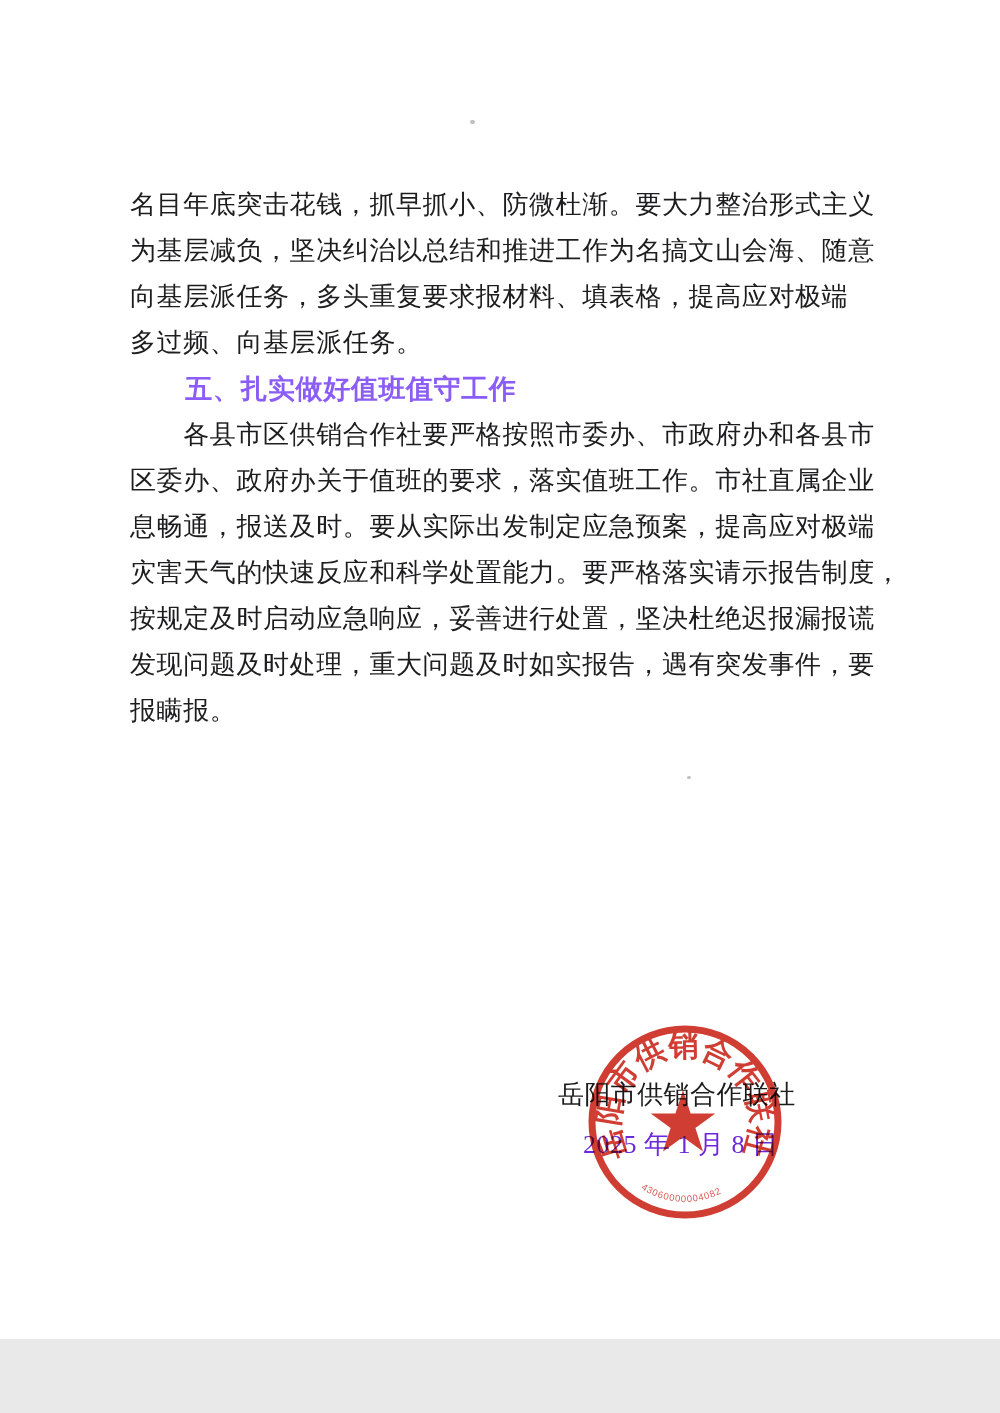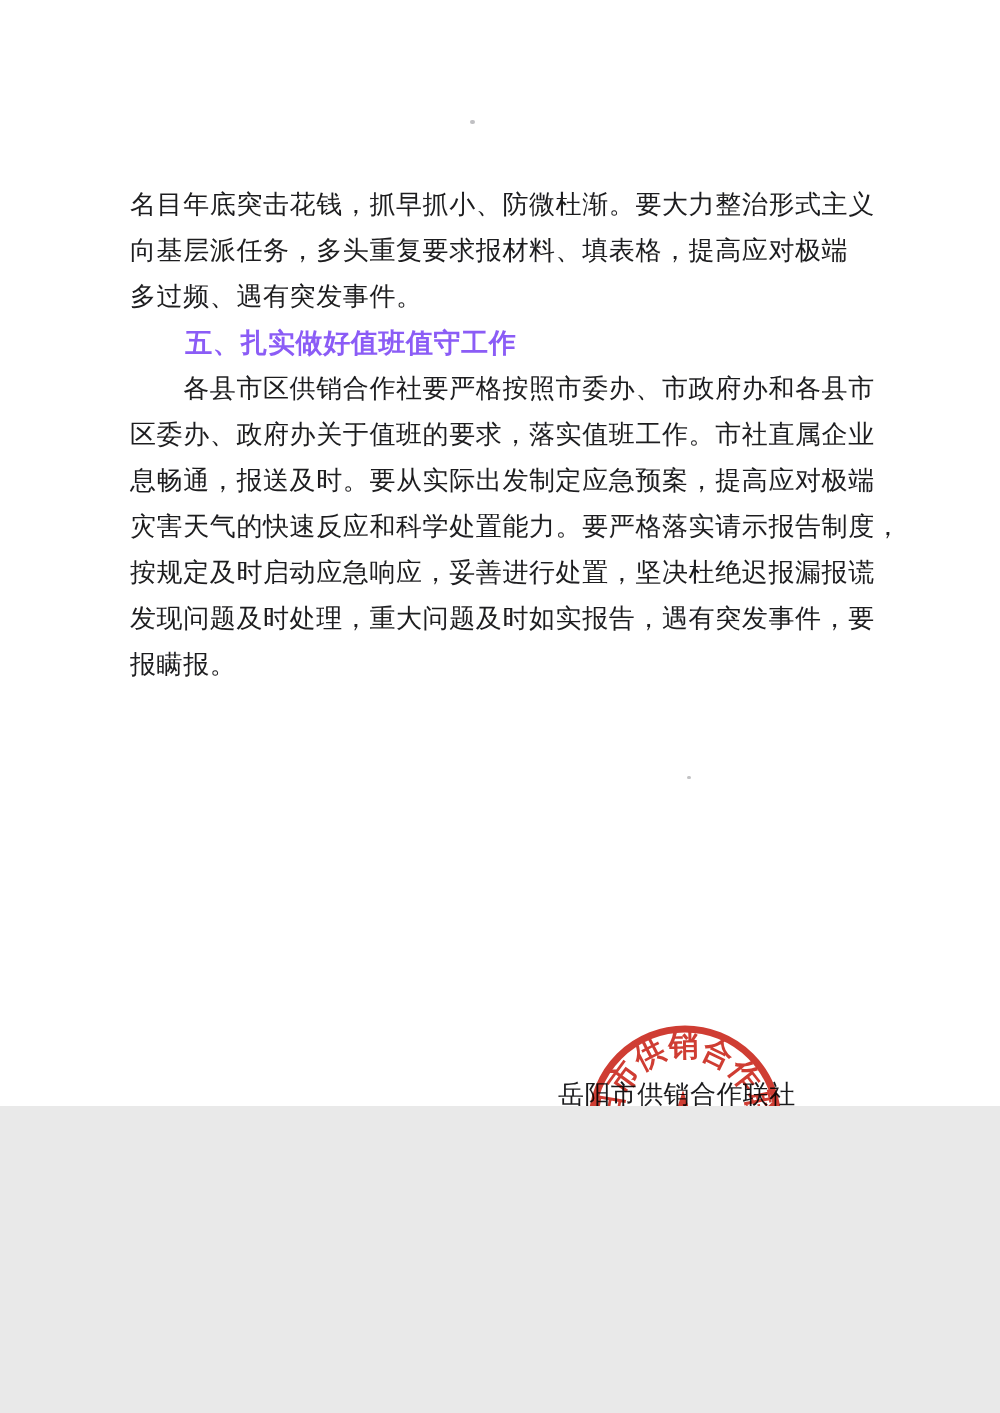--- a/index.html
+++ b/index.html
@@ -1,19 +1,19 @@
 <!DOCTYPE html>
 <html><head>
 <meta charset="utf-8">
 <style>
   html, body { margin: 0; padding: 0; background: #e9e9e9; }
   .page {
     position: relative;
     width: 1000px;
-    height: 1106px;
+    height: 1339px;
     margin: 0 auto;
     background: #ffffff;
     overflow: hidden;
     font-family: "Liberation Serif", "DejaVu Serif", serif;
     color: #1d1d1f;
   }
   .body-text {
     position: absolute;
     left: 130px;
     top: 182px;
@@ -88,22 +88,23 @@
   }
 </style>
 </head>
 <body>
 
 <div class="page">
 
   <div class="body-text" id="body-text">
       <div class="para body">
         <div class="line">名目年底突击花钱，抓早抓小、防微杜渐。要大力整治形式主义</div>
+        <div class="line">为基层减负，坚决纠治以总结和推进工作为名搞文山会海、随意</div>
         <div class="line">向基层派任务，多头重复要求报材料、填表格，提高应对极端</div>
-        <div class="line">多过频、遇有突发事件。</div>
+        <div class="line">多过频、向基层派任务。</div>
       </div>
       <div class="para heading">
         <div class="line">　　五、扎实做好值班值守工作</div>
       </div>
       <div class="para body">
         <div class="line">　　各县市区供销合作社要严格按照市委办、市政府办和各县市</div>
         <div class="line">区委办、政府办关于值班的要求，落实值班工作。市社直属企业</div>
         <div class="line">息畅通，报送及时。要从实际出发制定应急预案，提高应对极端</div>
         <div class="line">灾害天气的快速反应和科学处置能力。要严格落实请示报告制度，</div>
         <div class="line">按规定及时启动应急响应，妥善进行处置，坚决杜绝迟报漏报谎</div>

